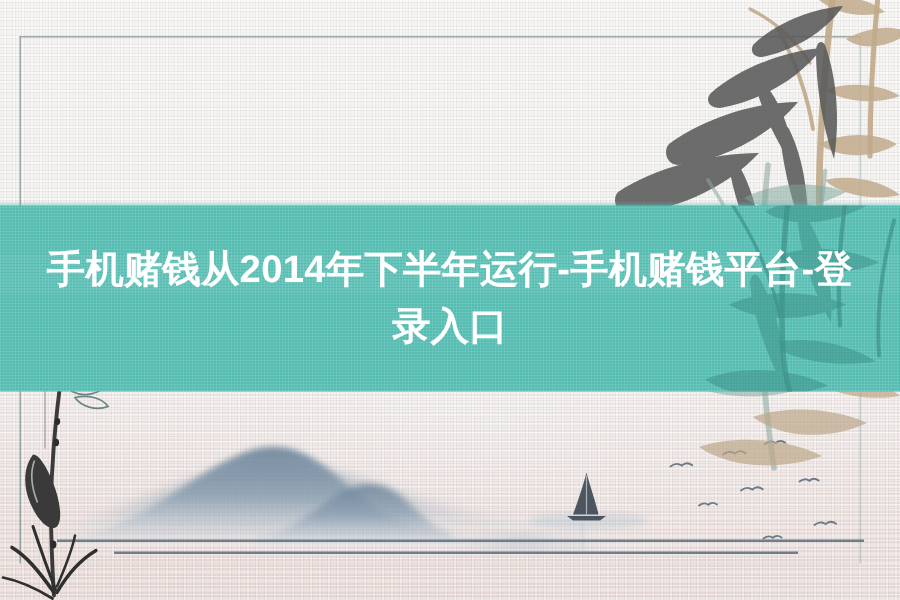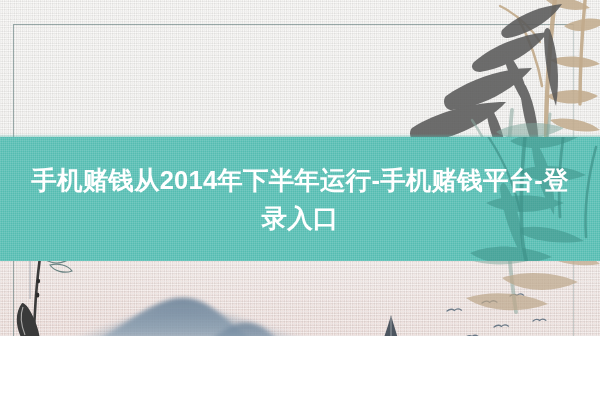--- a/index.html
+++ b/index.html
@@ -1,21 +1,21 @@
 <!DOCTYPE html>
 <html lang="zh"><head>
 <meta charset="utf-8">
 <title>banner</title>
 <style>
   html,body{margin:0;padding:0;background:#ffffff;}
   body{font-family:"Liberation Sans","DejaVu Sans",sans-serif;}
 
   .stage{
     position:relative;
-    width:600px;height:336px;
+    width:600px;height:400px;
     overflow:hidden;
     background:#737373;
   }
 
   
   .paper{
     position:absolute;inset:0;
     background:
       linear-gradient(180deg,
         #f6f5f3 0%,

